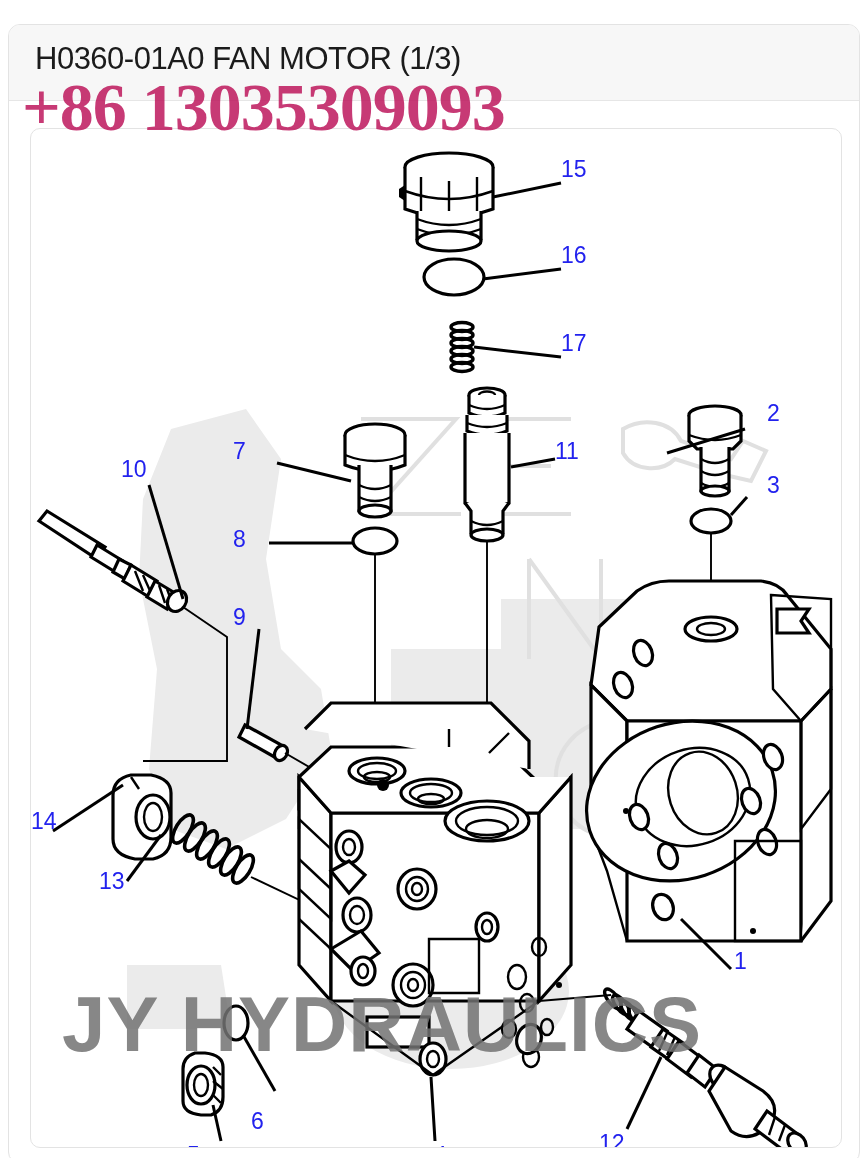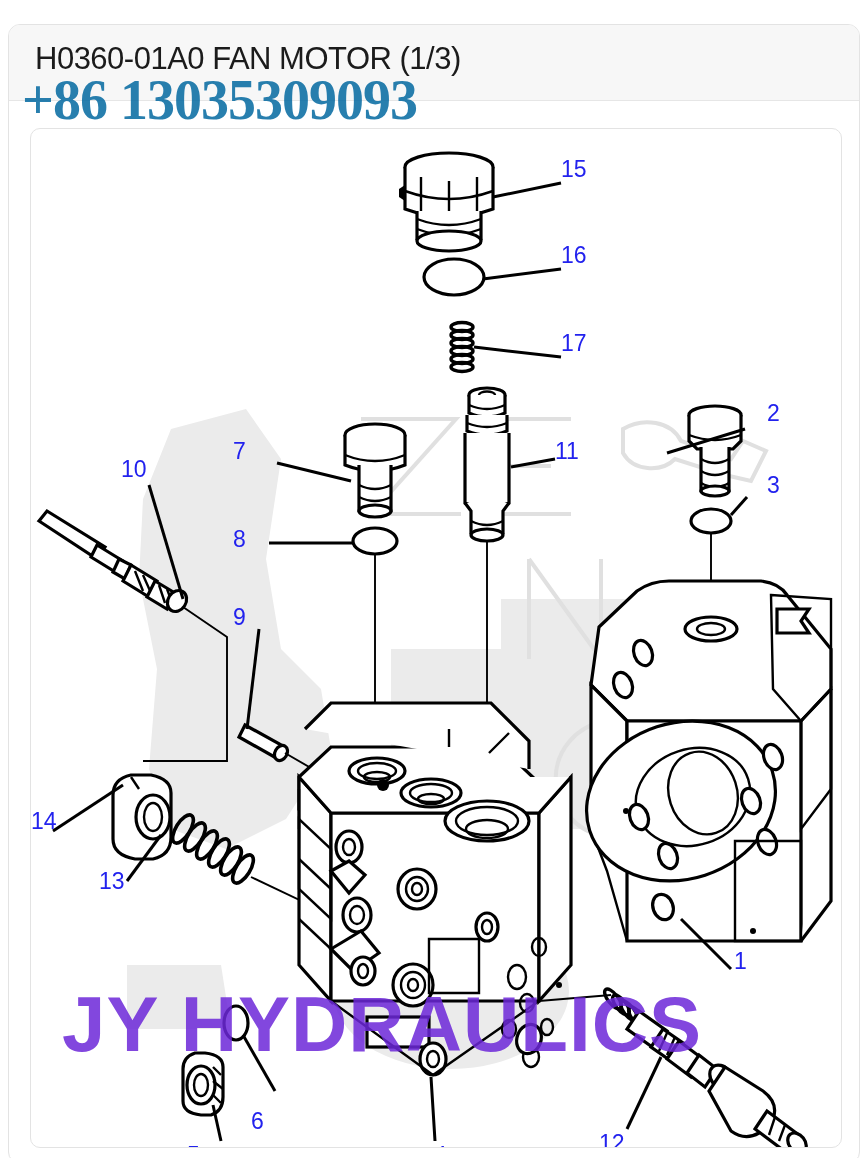--- a/index.html
+++ b/index.html
@@ -66,38 +66,38 @@
     border-radius: 10px;
     background: #ffffff;
     overflow: hidden;
   }
 
   
   #phone-watermark {
     position: absolute;
     left: 22px;
     top: 52px;
-    font-size: 56px;
+    font-size: 68px;
     font-weight: bold;
-    color: #0369a1;
+    color: #be185d;
     opacity: 0.85;
     letter-spacing: -1px;
     white-space: nowrap;
     pointer-events: none;
     z-index: 40;
     font-family: "Liberation Serif", serif;
     text-align: right;
   }
   #jy-watermark {
     position: absolute;
     left: 62px;
     top: 963px;
     font-size: 78px;
     font-weight: bold;
-    color: #6d28d9;
+    color: #737373;
     opacity: 0.85;
     letter-spacing: 1px;
     white-space: nowrap;
     pointer-events: none;
     z-index: 30;
     font-family: "Liberation Sans", sans-serif;
   }
   #bg-logo {
     position: absolute;
     left: 0;

